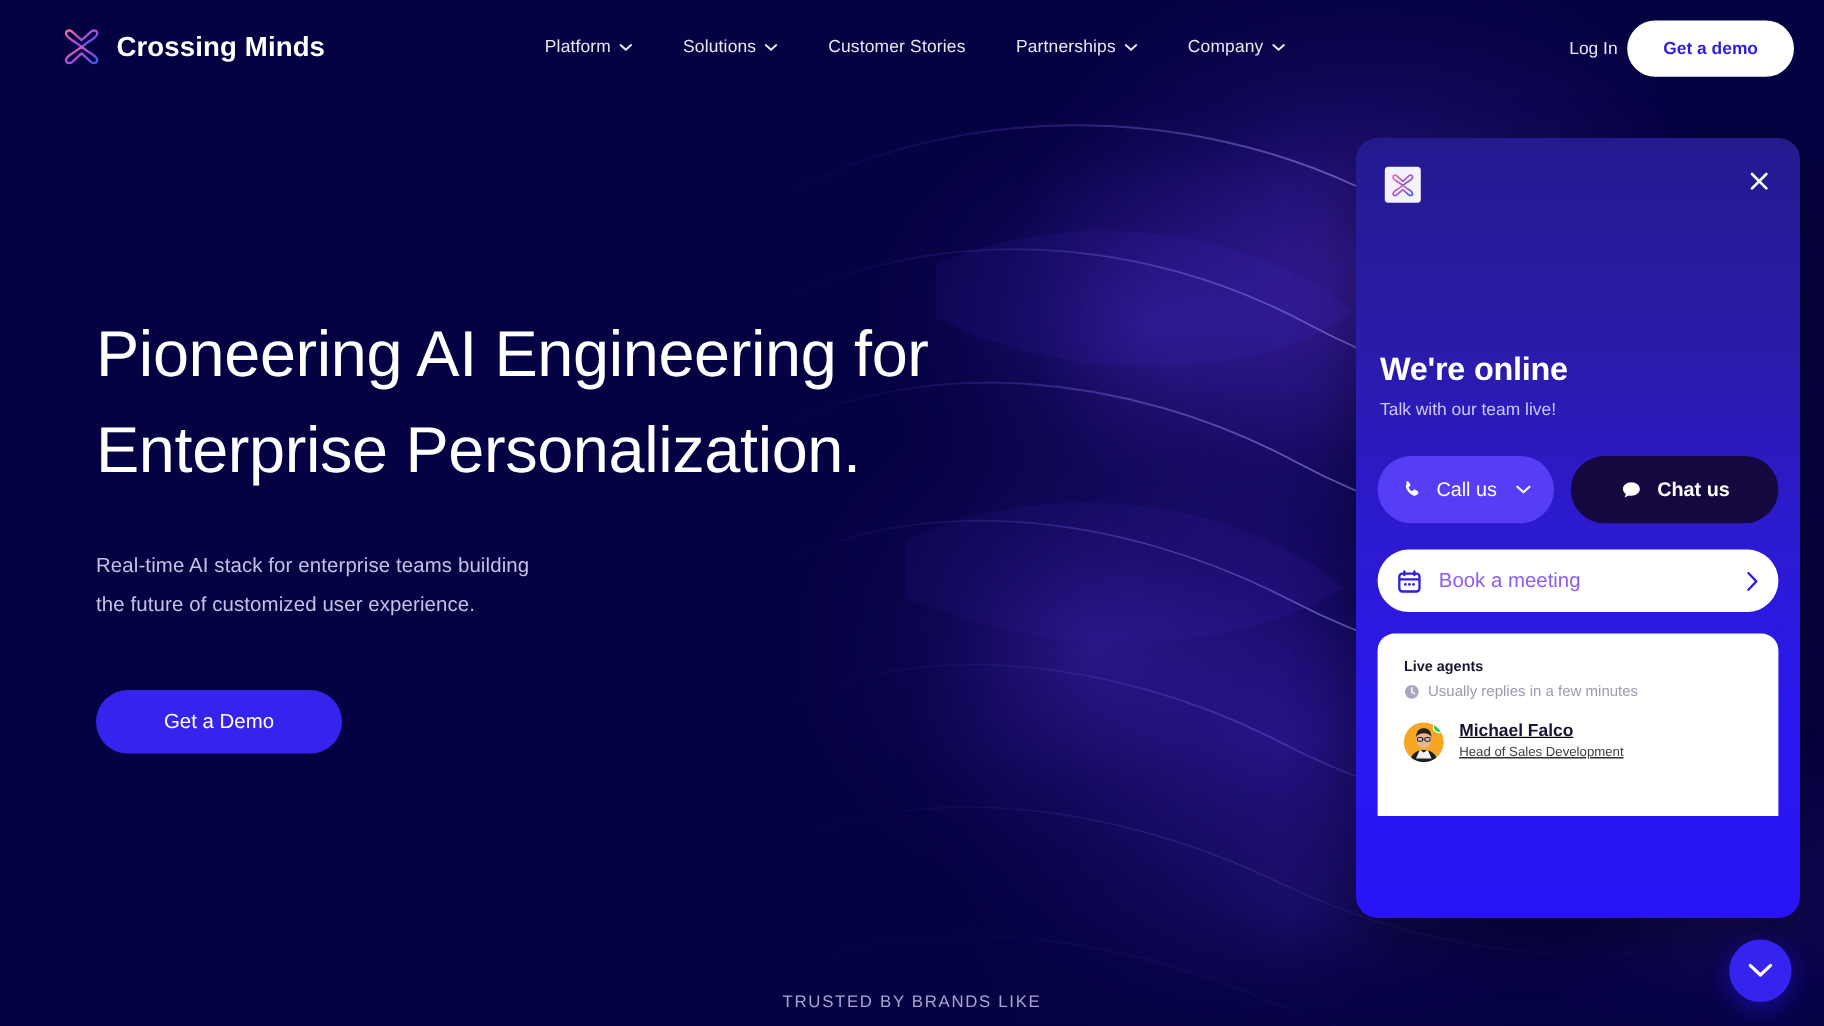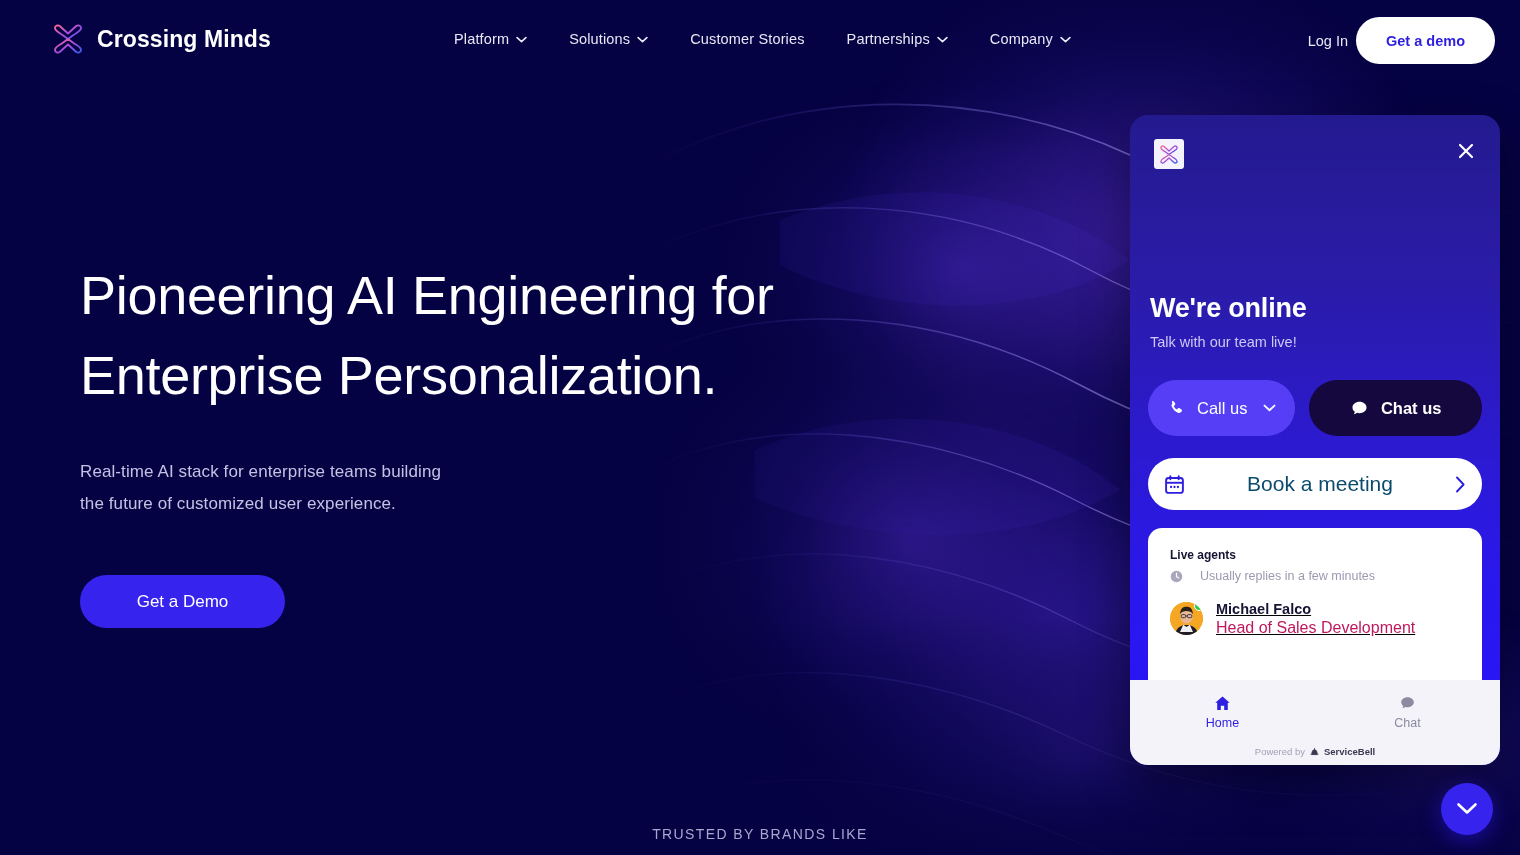--- a/index.html
+++ b/index.html
@@ -202,56 +202,56 @@
   .ico { display: block; flex: 0 0 auto; }
 
   .book-row {
     position: absolute; left: 18px; top: 343px;
     width: 334px; height: 52px;
     background: #ffffff; border-radius: 26px;
     display: flex; align-items: center; gap: 14px;
     padding: 0 16px; cursor: pointer; border: none;
   }
   .book-label {
-    flex: 1; text-align: center;
-    color: #0c4a6e; font-size: 21px; font-weight: 400;
+    flex: 1; text-align: left;
+    color: #8b5cf6; font-size: 17px; font-weight: 400;
   }
 
   .agents-card {
     position: absolute; left: 18px; top: 413px;
     width: 334px; height: 152px;
     background: #ffffff;
     border-radius: 14px 14px 0 0;
     padding: 20px 22px 0 22px;
     overflow: hidden;
   }
   .agents-title { color: #161434; font-size: 12px; font-weight: 700; }
   .agents-meta {
     margin-top: 7px;
-    display: flex; align-items: center; gap: 17px;
+    display: flex; align-items: center; gap: 7px;
     color: #9b9ab0; font-size: 12.5px;
   }
   .agent-row {
     margin-top: 17px;
     display: flex; align-items: center; gap: 13px; text-decoration: underline;
   }
   .avatar {
     position: relative;
     width: 33px; height: 33px; border-radius: 50%;
     background: #f5a623;
     overflow: hidden; flex: 0 0 auto;
   }
   .avatar svg { position: absolute; left: 0; top: 0; width: 33px; height: 33px; }
   .avatar-dot {
     position: absolute; right: -1px; top: -1px;
     width: 10px; height: 10px; border-radius: 50%;
     background: #23d14b; border: 1.5px solid #ffffff;
   }
   .agent-name { color: #161434; font-size: 14.5px; font-weight: 700; line-height: 18px; }
-  .agent-role { color: #be185d; font-size: 16px; line-height: 17px; margin-top: 1px; }
+  .agent-role { color: #404040; font-size: 11px; line-height: 17px; margin-top: 1px; }
 
   .widget-bottom {
     position: absolute; left: 0; bottom: 0;
     width: 370px; height: 85px;
     background: #f3f3f9;
   }
   .tabbar { display: flex; height: 58px; }
   .tab {
     flex: 1;
     display: flex; flex-direction: column; align-items: center; justify-content: center;
@@ -478,43 +478,20 @@
             <div class="avatar-dot"></div>
           </div>
           <div>
             <div class="agent-name">Michael Falco</div>
             <div class="agent-role">Head of Sales Development</div>
           </div>
         </div>
       </div>
     </div>
 
-    <div class="widget-bottom">
-      <div class="tabbar">
-        <button class="tab tab-home">
-          <svg width="17" height="17" viewBox="0 0 18 18">
-            <path d="M9 1.6 L16.6 8.2 H14.6 V16 H10.8 V11.4 H7.2 V16 H3.4 V8.2 H1.4 Z" fill="#2d1ee0"></path>
-          </svg>
-          <span class="tab-label">Home</span>
-        </button>
-        <button class="tab tab-chat">
-          <svg width="17" height="17" viewBox="0 0 18 18">
-            <path d="M9 2.4C5.3 2.4 2.3 4.7 2.3 7.6c0 1.6.9 3 2.2 4-.1.8-.4 1.7-1 2.4 1.2-.2 2.4-.7 3.2-1.3.7.2 1.5.3 2.3.3 3.7 0 6.7-2.3 6.7-5.3S12.7 2.4 9 2.4z" fill="#8b8aa0"></path>
-          </svg>
-          <span class="tab-label">Chat</span>
-        </button>
-      </div>
-      <div class="powered">
-        <span>Powered by</span>
-        <svg width="9" height="9" viewBox="0 0 10 10">
-          <path d="M1 8 H9 M2 8 C2 4.6 3.3 3 5 3 C6.7 3 8 4.6 8 8 Z M5 3 V1.6" fill="#3a3950" stroke="#3a3950" stroke-width=".9" stroke-linecap="round"></path>
-        </svg>
-        <span class="powered-brand">ServiceBell</span>
-      </div>
-    </div>
   </div>
 
   <button class="launcher">
     <svg width="22" height="14" viewBox="0 0 22 14">
       <path d="M2.5 2.5 L11 10.5 L19.5 2.5" fill="none" stroke="#ffffff" stroke-width="2.6" stroke-linecap="round" stroke-linejoin="round"></path>
     </svg>
   </button>
 
 </div>
 

